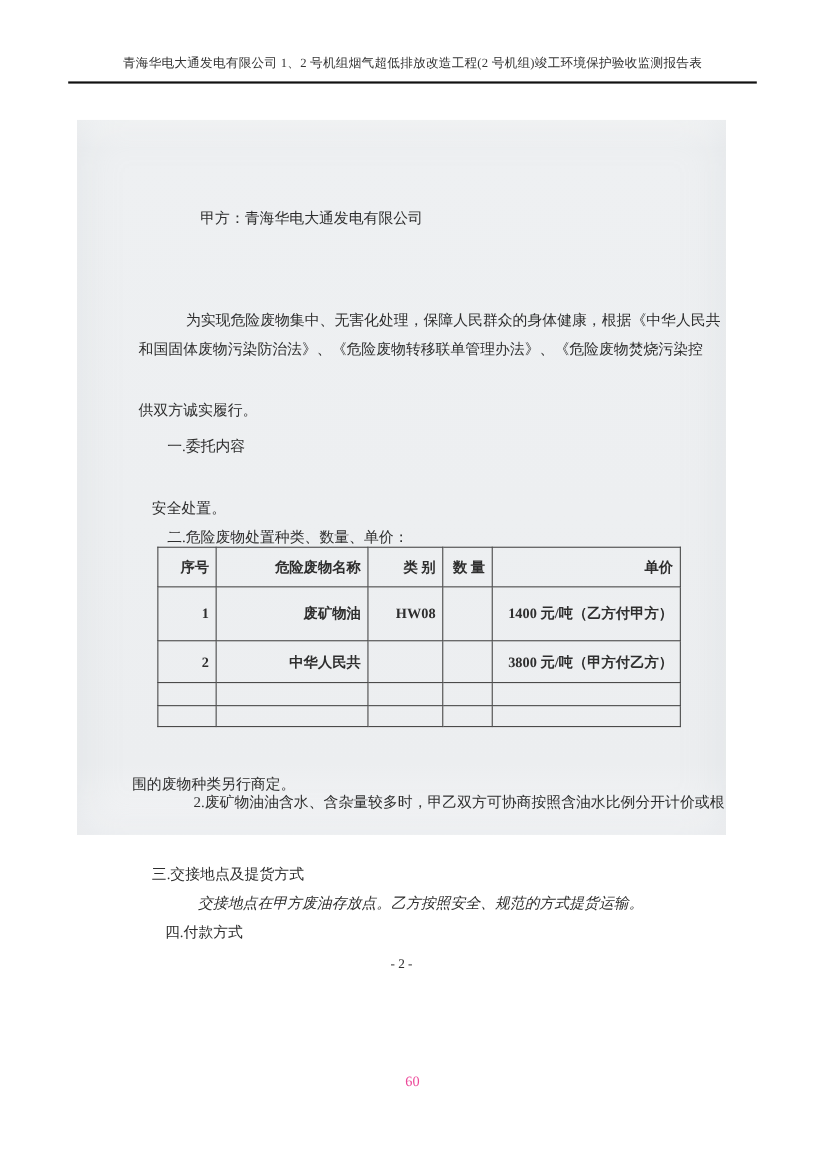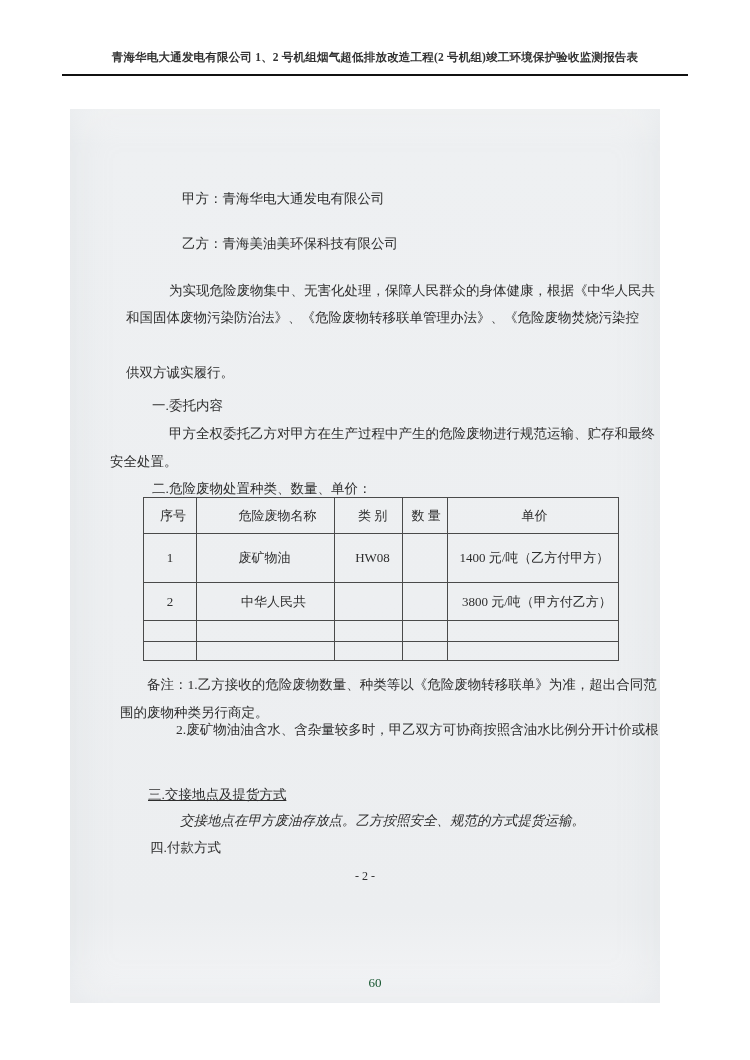--- a/index.html
+++ b/index.html
@@ -11,51 +11,50 @@
     position:relative;
     overflow:hidden;
   }
   
   .report-header{
     position:absolute;top:50px;left:0;width:750px;
     text-align:center;
     font-size:11.5px;color:#333;
     letter-spacing:0.2px;
     white-space:nowrap;
-    font-weight:bold;
   }
   .header-rule{
     position:absolute;top:74px;left:62px;width:626px;height:2px;
     background:#111;
   }
   .outer-page-number{
     position:absolute;top:975px;left:0;width:750px;
-    text-align:center;font-size:13px;color:#14532d;
+    text-align:center;font-size:13px;color:#ec4899;
   }
   
   .scan{
-    position:absolute;left:70px;top:109px;width:590px;height:894px;
+    position:absolute;left:70px;top:109px;width:590px;height:650px;
     background:
       linear-gradient(180deg,#f6f7f8 0%,#eef0f2 4%,#edeff1 55%,#eceef0 90%,#f3f4f6 99%);
     box-shadow:inset 0 0 40px rgba(190,198,205,0.25);
     font-size:13.5px;
     color:#2e2e2e;
   }
   .line{position:absolute;white-space:nowrap;line-height:20px;}
   
   table.contract{
     position:absolute;left:73px;top:388px;
     border-collapse:collapse;
     table-layout:fixed;
     font-size:13px;color:#2e2e2e;
   }
   table.contract td,table.contract th{
     border:1px solid #4a4a4a;
-    font-weight:normal;
-    text-align:center;
+    font-weight:bold;
+    text-align:right;
     padding:0 6px;
     overflow:hidden;
     white-space:nowrap;
   }
   .col-no{width:53px;}
   .col-name{width:138px;}
   .col-class{width:68px;}
   .col-qty{width:45px;}
   .col-price{width:160px;}
   tr.hdr{height:36px;}
@@ -67,29 +66,27 @@
 </style>
 </head>
 <body>
 
 <div class="report-header">青海华电大通发电有限公司 1、2 号机组烟气超低排放改造工程(2 号机组)竣工环境保护验收监测报告表</div>
 <div class="header-rule"></div>
 
 <div class="scan">
 
   <div class="line" style="left:112px;top:80px;">甲方：青海华电大通发电有限公司</div>
-  <div class="line" style="left:112px;top:125px;">乙方：青海美油美环保科技有限公司</div>
 
   <div class="line" style="left:99px;top:172px;">为实现危险废物集中、无害化处理，保障人民群众的身体健康，根据《中华人民共</div>
   <div class="line" style="left:56px;top:199px;">和国固体废物污染防治法》、《危险废物转移联单管理办法》、《危险废物焚烧污染控</div>
   <div class="line" style="left:56px;top:254px;">供双方诚实履行。</div>
 
   <div class="line" style="left:82px;top:287px;">一.委托内容</div>
-  <div class="line" style="left:99px;top:315px;">甲方全权委托乙方对甲方在生产过程中产生的危险废物进行规范运输、贮存和最终</div>
-  <div class="line" style="left:40px;top:343px;">安全处置。</div>
+  <div class="line" style="left:68px;top:343px;">安全处置。</div>
 
   <div class="line" style="left:82px;top:370px;">二.危险废物处置种类、数量、单价：</div>
 
   <table class="contract">
     <colgroup>
       <col class="col-no">
         <col class="col-name">
         <col class="col-class">
         <col class="col-qty">
         <col class="col-price">
@@ -126,25 +123,24 @@
     <tr class="r4">
       <td></td>
       <td></td>
       <td></td>
       <td></td>
       <td></td>
     </tr>
   </tbody>
     </table>
 
-  <div class="line" style="left:77px;top:566px;">备注：1.乙方接收的危险废物数量、种类等以《危险废物转移联单》为准，超出合同范</div>
   <div class="line" style="left:50px;top:594px;">围的废物种类另行商定。</div>
   <div class="line" style="left:106px;top:611px;">2.废矿物油油含水、含杂量较多时，甲乙双方可协商按照含油水比例分开计价或根</div>
 
-  <div class="line" style="left:78px;top:676px;text-decoration:underline;">三.交接地点及提货方式</div>
+  <div class="line" style="left:68px;top:676px;">三.交接地点及提货方式</div>
   <div class="line" style="left:110px;top:702px;font-style:italic;">交接地点在甲方废油存放点。乙方按照安全、规范的方式提货运输。</div>
 
   <div class="line" style="left:80px;top:729px;">四.付款方式</div>
 
   <div class="line" style="left:0;top:757px;width:590px;text-align:center;font-size:12px;">- 2 -</div>
 </div>
 
 <div class="outer-page-number">60</div>
 
 </body></html>

